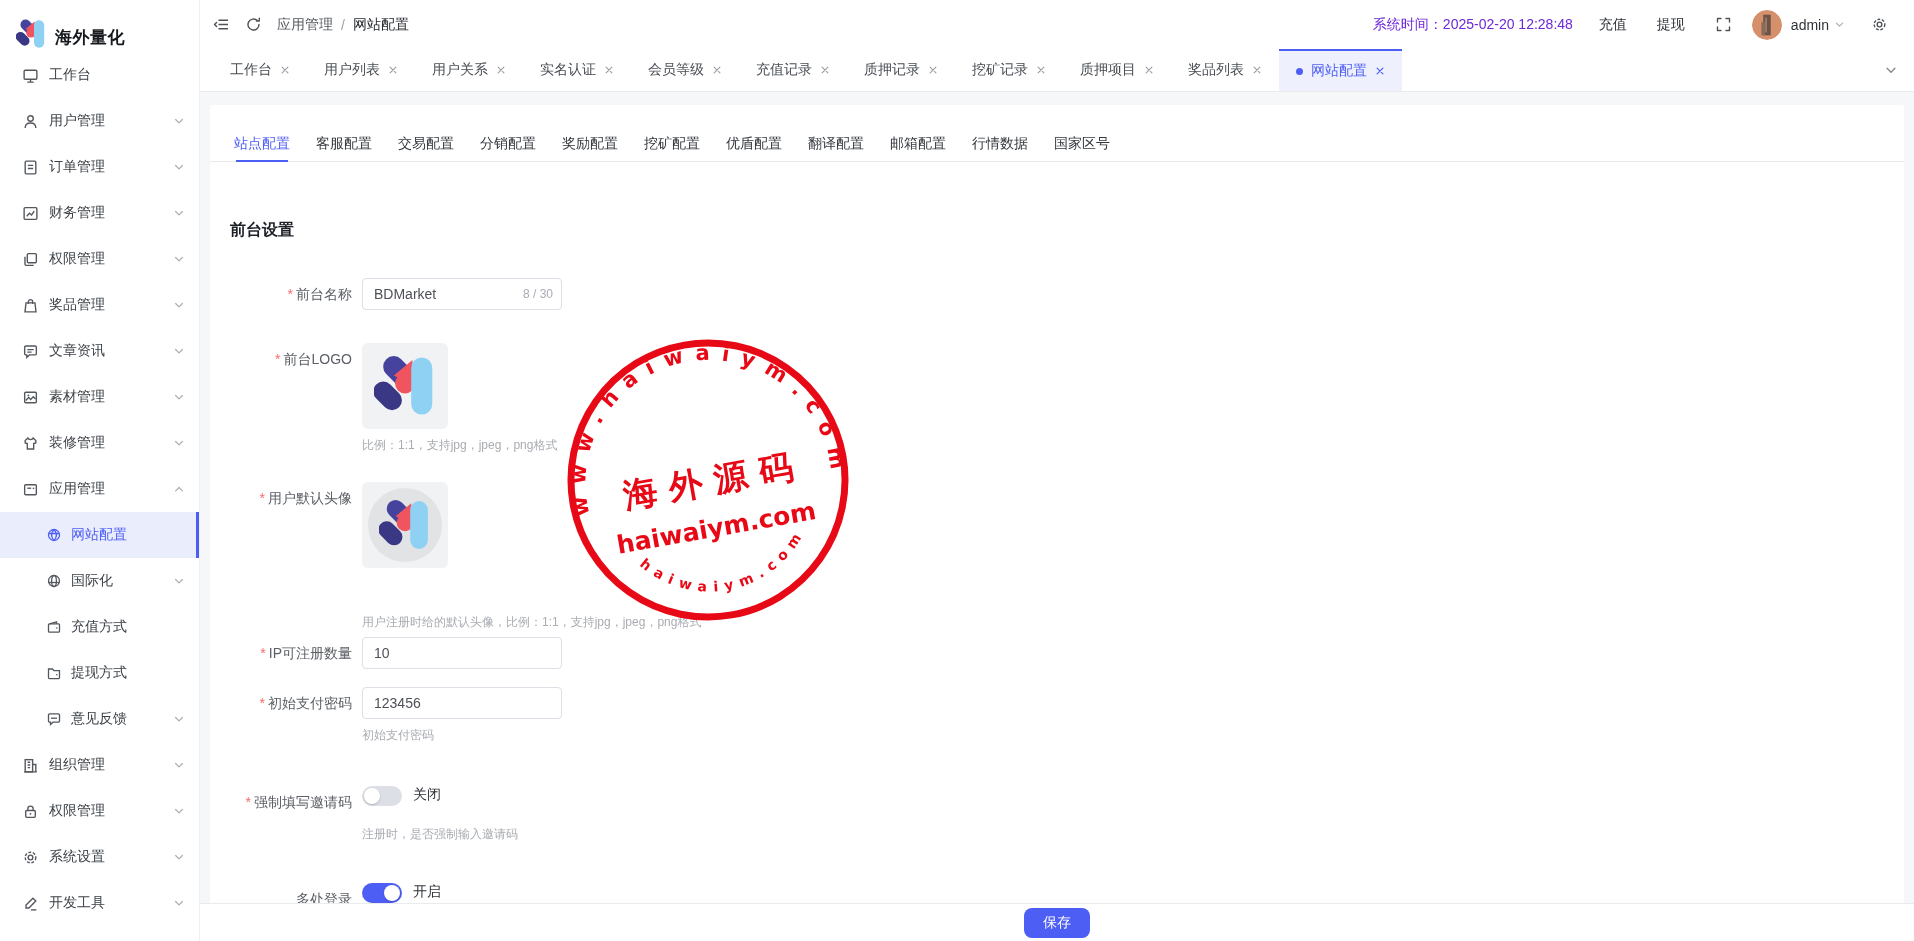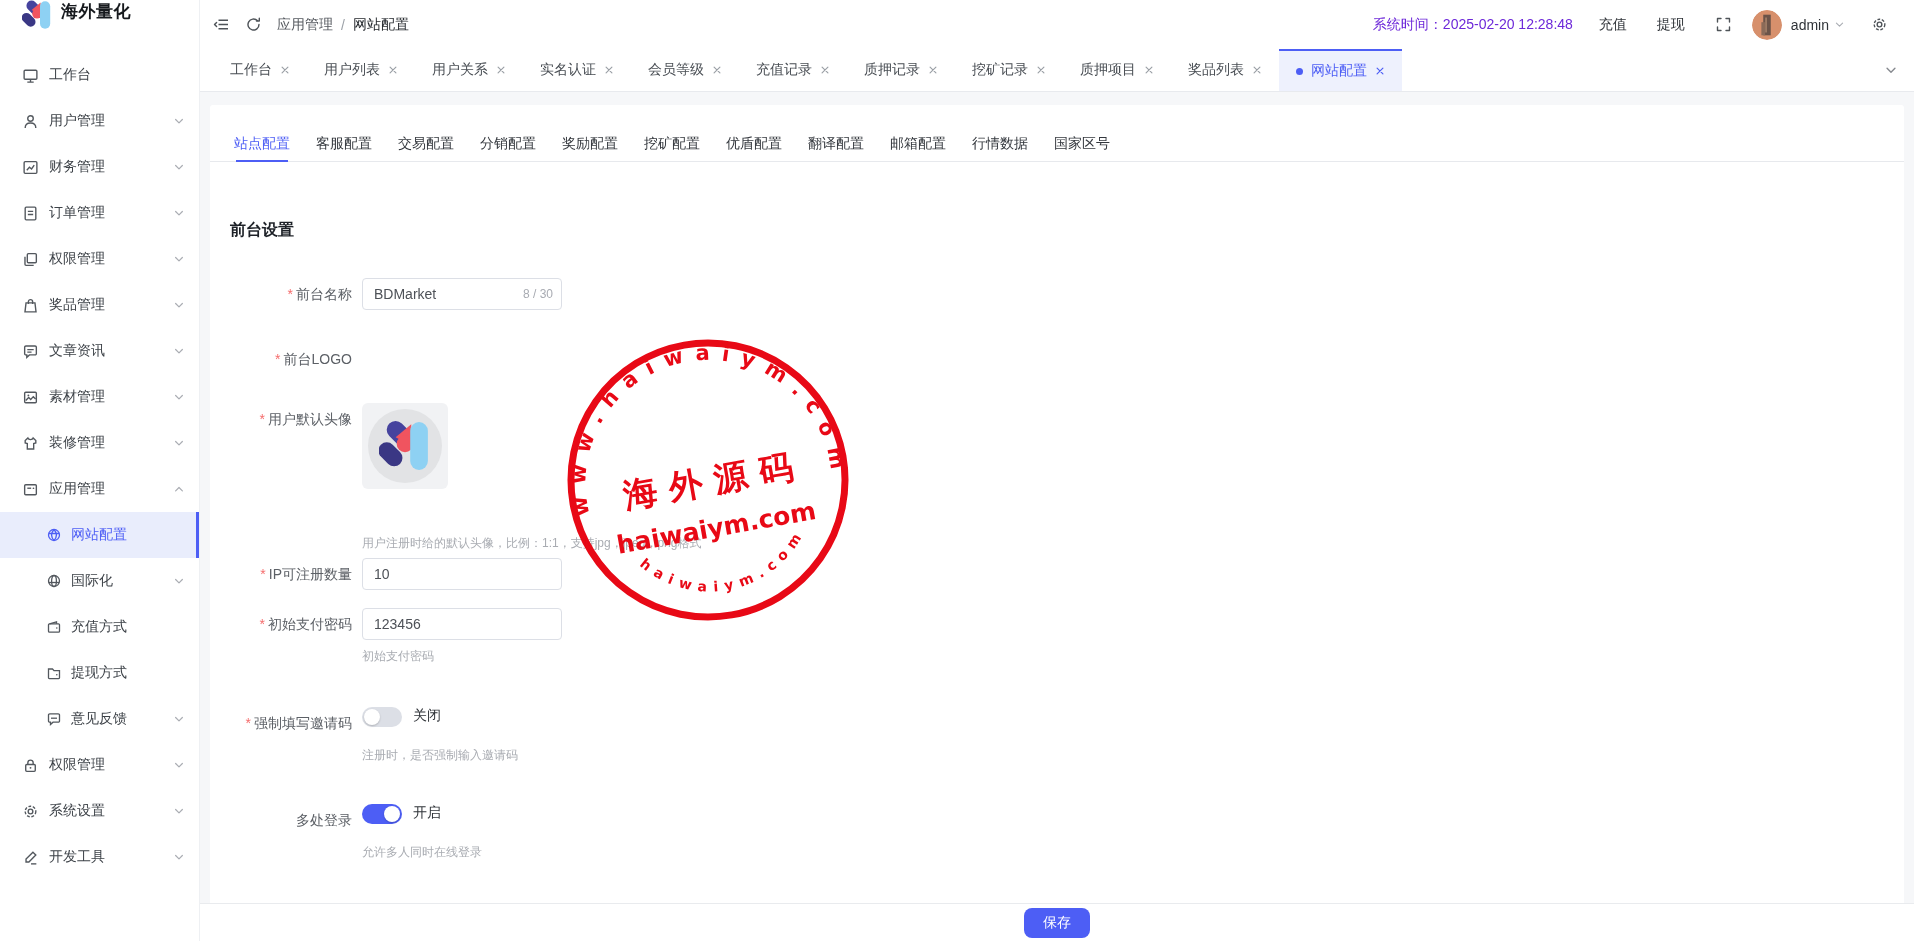--- a/index.html
+++ b/index.html
@@ -1,21 +1,21 @@
 <!DOCTYPE html>
 <html><head>
 <meta charset="utf-8">
 <style>
 *{box-sizing:border-box;margin:0;padding:0}
 html,body{width:1914px;height:941px;overflow:hidden;font-family:"Liberation Sans","DejaVu Sans",sans-serif;background:#fff;color:#303133}
 .app{display:flex;width:100%;height:100%}
 svg{display:block}
 
 .sidebar{width:200px;flex:none;background:#fff;border-right:1px solid #eef0f3;display:flex;flex-direction:column}
-.brand{height:49px;display:flex;align-items:flex-start;gap:9px;padding-left:22px;flex:none}
+.brand{height:49px;display:flex;align-items:flex-end;gap:9px;padding-left:16px;flex:none}
 .brand-name{font-size:17px;font-weight:bold;color:#16191d;letter-spacing:.5px}
 .nav{flex:1;overflow:hidden;padding-top:3px}
 .nav-item{height:46px;display:flex;align-items:center;padding:0 14px 0 22px;font-size:14px;color:#3d4248;cursor:pointer;position:relative}
 .nav-item .mi{width:17px;height:17px;margin-right:10px;color:#53585e;flex:none}
 .nav-item .mi svg{width:100%;height:100%}
 .nav-item .lbl{flex:1;white-space:nowrap}
 .chev{width:12px;height:12px;color:#aaadb3;flex:none}
 .chev svg{width:100%;height:100%}
 .nav-sub{padding-left:46px;height:46px}
 .nav-sub .mi{width:16px;height:16px;margin-right:9px}
@@ -146,40 +146,40 @@
         <span class="chev">
             <svg>
               <use href="#chevDown"></use>
             </svg>
           </span>
       </div>
 
       <div class="nav-item">
         <span class="mi">
             <svg viewBox="0 0 16 16" fill="none" stroke="currentColor" stroke-width="1.3">
+              <rect x="3" y="2" width="10" height="12" rx="1"></rect>
+              <path d="M5.5 6 H10.5 M5.5 9 H10.5"></path>
+            </svg>
+          </span>
+        <span class="lbl">订单管理</span>
+        <span class="chev">
+            <svg>
+              <use href="#chevDown"></use>
+            </svg>
+          </span>
+      </div>
+
+      <div class="nav-item">
+        <span class="mi">
+            <svg viewBox="0 0 16 16" fill="none" stroke="currentColor" stroke-width="1.3">
               <rect x="2" y="2.5" width="12" height="11" rx="1"></rect>
               <path d="M4.5 10.5 L7 7.8 L9 9.4 L11.5 5.8"></path>
             </svg>
           </span>
         <span class="lbl">财务管理</span>
-        <span class="chev">
-            <svg>
-              <use href="#chevDown"></use>
-            </svg>
-          </span>
-      </div>
-
-      <div class="nav-item">
-        <span class="mi">
-            <svg viewBox="0 0 16 16" fill="none" stroke="currentColor" stroke-width="1.3">
-              <rect x="3" y="2" width="10" height="12" rx="1"></rect>
-              <path d="M5.5 6 H10.5 M5.5 9 H10.5"></path>
-            </svg>
-          </span>
-        <span class="lbl">订单管理</span>
         <span class="chev">
             <svg>
               <use href="#chevDown"></use>
             </svg>
           </span>
       </div>
 
       <div class="nav-item">
         <span class="mi">
             <svg viewBox="0 0 16 16" fill="none" stroke="currentColor" stroke-width="1.3">
@@ -326,20 +326,34 @@
             </svg>
           </span>
         <span class="lbl">意见反馈</span>
         <span class="chev">
             <svg>
               <use href="#chevDown"></use>
             </svg>
           </span>
       </div>
 
+      <div class="nav-item">
+        <span class="mi">
+            <svg viewBox="0 0 16 16" fill="none" stroke="currentColor" stroke-width="1.3">
+              <rect x="3" y="2.5" width="7" height="11.5"></rect>
+              <path d="M10 7 H13 V14 M2 14 H14 M5.3 5 H7.7 M5.3 7.5 H7.7 M5.3 10 H7.7"></path>
+            </svg>
+          </span>
+        <span class="lbl">组织管理</span>
+        <span class="chev">
+            <svg>
+              <use href="#chevDown"></use>
+            </svg>
+          </span>
+      </div>
 
       <div class="nav-item">
         <span class="mi">
             <svg viewBox="0 0 16 16" fill="none" stroke="currentColor" stroke-width="1.3">
               <rect x="3.5" y="7" width="9" height="6.5" rx="1"></rect>
               <path d="M5.5 7 V5.4 a2.5 2.5 0 0 1 5 0 V7"></path>
               <circle cx="8" cy="10.2" r=".9" fill="currentColor" stroke="none"></circle>
             </svg>
           </span>
         <span class="lbl">权限管理</span>
@@ -557,20 +571,28 @@
           <div class="fctrl">
             <div class="input-wrap">
               <input class="inp" value="BDMarket" style="">
               <span class="counter">8 / 30</span>
             </div>
           </div>
         </div>
 
         <div class="frow frow-logo">
           <div class="flabel"><span class="star">*</span><span>前台LOGO</span></div>
+          <div class="fctrl">
+            <div class="upload-box">
+              <svg width="62" height="62">
+                  <use href="#logoMark"></use>
+                </svg>
+            </div>
+            <div class="hint">比例：1:1，支持jpg，jpeg，png格式</div>
+          </div>
         </div>
 
         <div class="frow frow-avatar">
           <div class="flabel"><span class="star">*</span><span>用户默认头像</span></div>
           <div class="fctrl">
             <div class="upload-box">
               <span class="avatar-circle">
                   <svg width="52" height="52">
                     <use href="#logoMark"></use>
                   </svg>

